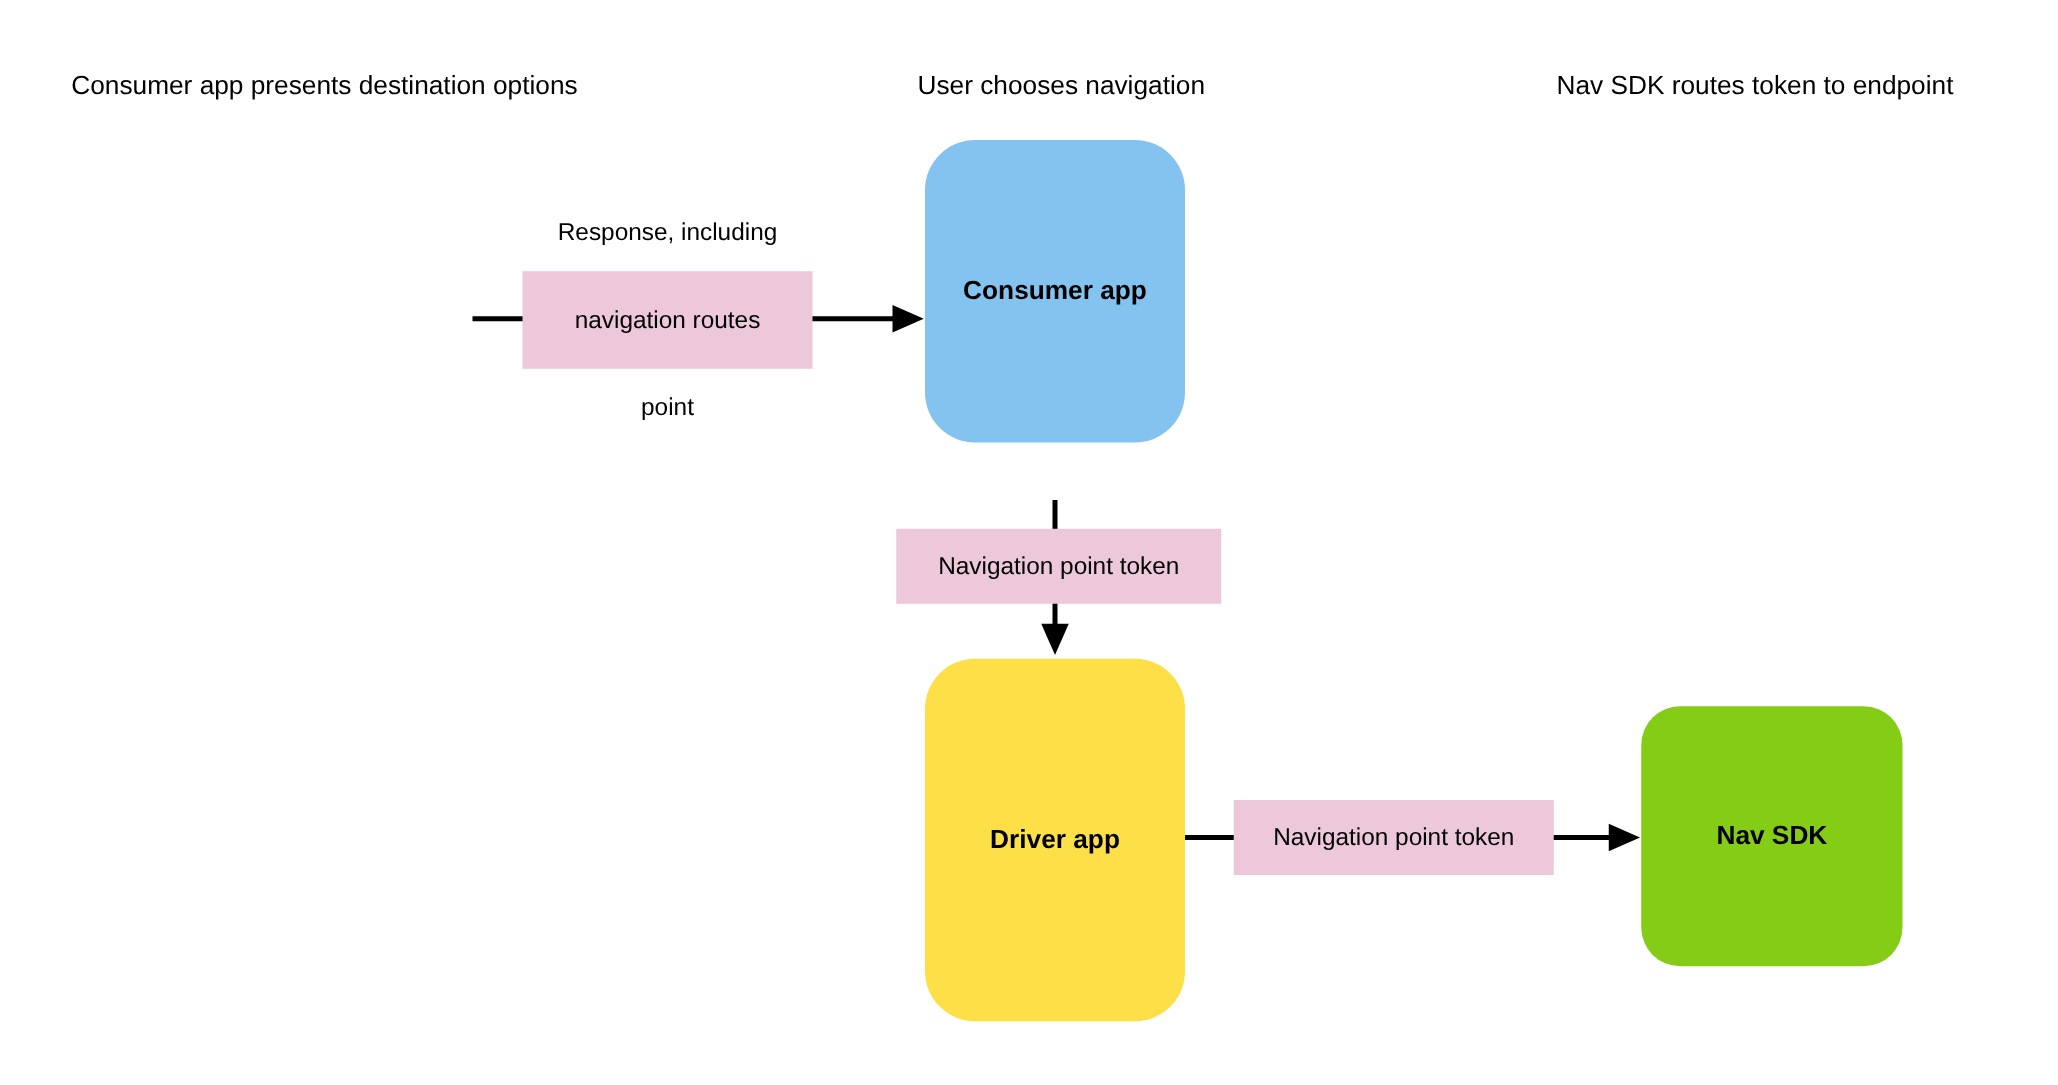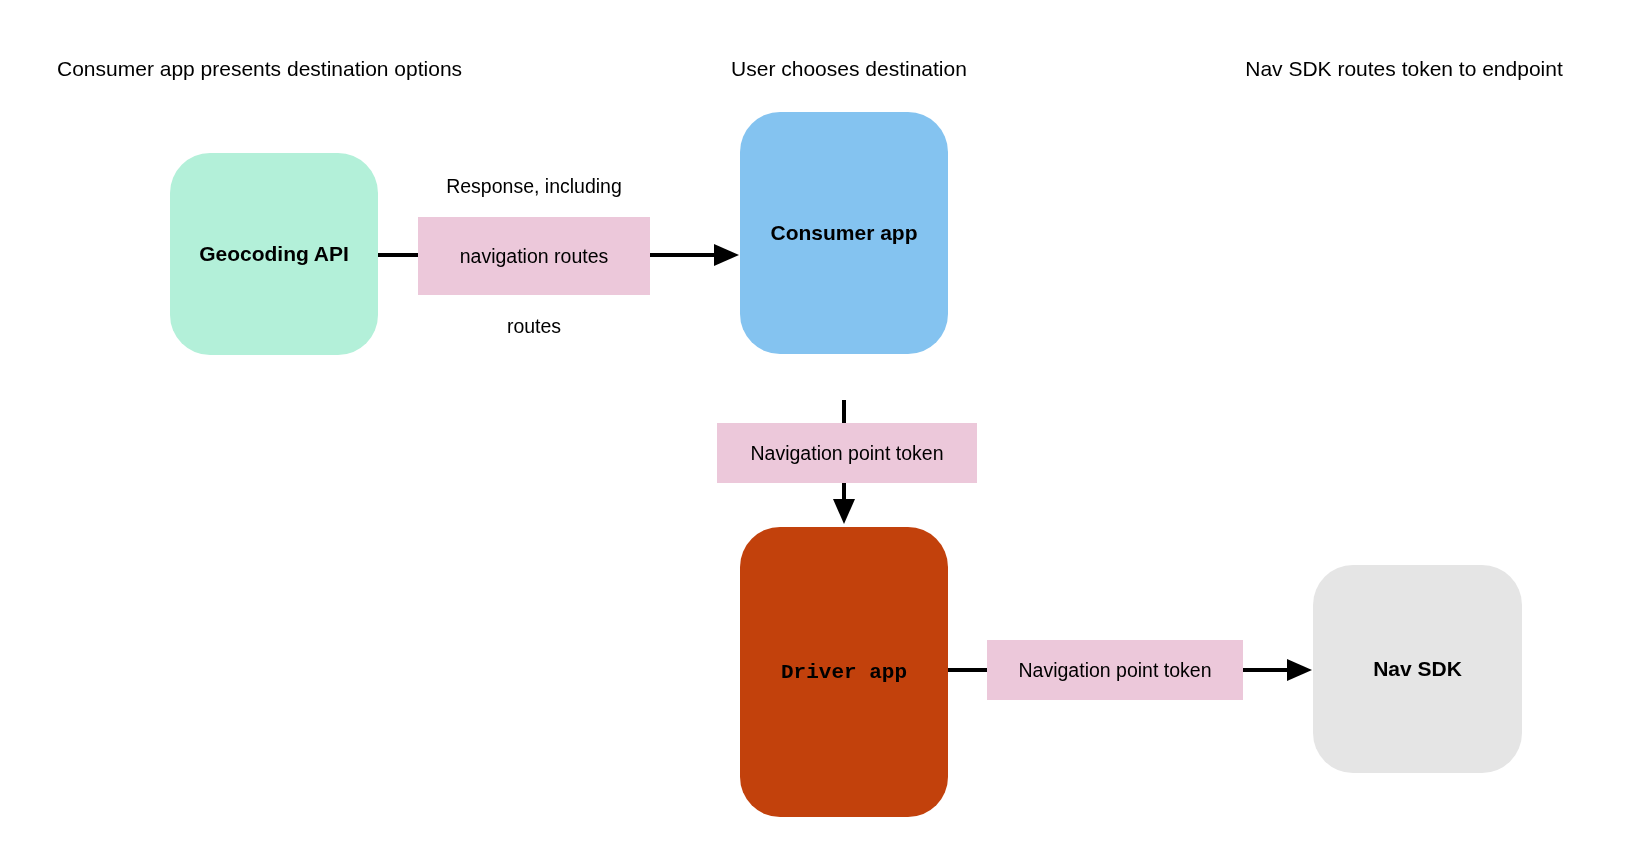--- a/index.html
+++ b/index.html
@@ -83,52 +83,49 @@
   
   .line-3      { left: 947px; top: 668px; width: 342px; }
   .arrowhead-3 { left: 1287px; top: 659px; }
 </style>
 </head>
 <body>
 
 <div class="canvas">
 
   <div class="col-header" style="left:57px;">Consumer app presents destination options</div>
-  <div class="col-header centered" style="left:849px;">User chooses destination</div>
+  <div class="col-header centered" style="left:849px;">User chooses navigation</div>
   <div class="col-header centered" style="left:1404px;">Nav SDK routes token to endpoint</div>
 
   <div class="edge-line-h line-1"></div>
   <div class="arrowhead-right arrowhead-1"></div>
   <div class="edge-label edge-label-1" style="background-color: rgb(236, 200, 218);">
     <span class="lbl-line">Response, including</span>
     <span class="lbl-line">navigation routes</span>
-    <span class="lbl-line">routes</span>
+    <span class="lbl-line">point</span>
   </div>
 
   <div class="edge-line-v line-2"></div>
   <div class="arrowhead-down arrowhead-2"></div>
   <div class="edge-label edge-label-2" style="background-color: rgb(236, 200, 218);">
     <span class="lbl-line">Navigation point token</span>
   </div>
 
   <div class="edge-line-h line-3"></div>
   <div class="arrowhead-right arrowhead-3"></div>
   <div class="edge-label edge-label-3" style="background-color: rgb(236, 200, 218);">
     <span class="lbl-line">Navigation point token</span>
   </div>
 
-  <div class="node node-geocoding" style="background-color: rgb(179, 240, 217);">
-    <span class="node-label">Geocoding API</span>
-  </div>
 
   <div class="node node-consumer" style="background-color: rgb(132, 195, 240);">
     <span class="node-label">Consumer app</span>
   </div>
 
-  <div class="node node-driver" style="background-color: #c2410c; font-family: Liberation Mono, monospace;">
+  <div class="node node-driver" style="background-color: #fde047;">
     <span class="node-label">Driver app</span>
   </div>
 
-  <div class="node node-navsdk" style="background-color: #e5e5e5;">
+  <div class="node node-navsdk" style="background-color: #84cc16; border-radius: 31px;">
     <span class="node-label">Nav SDK</span>
   </div>
 
 </div>
 
 </body></html>

